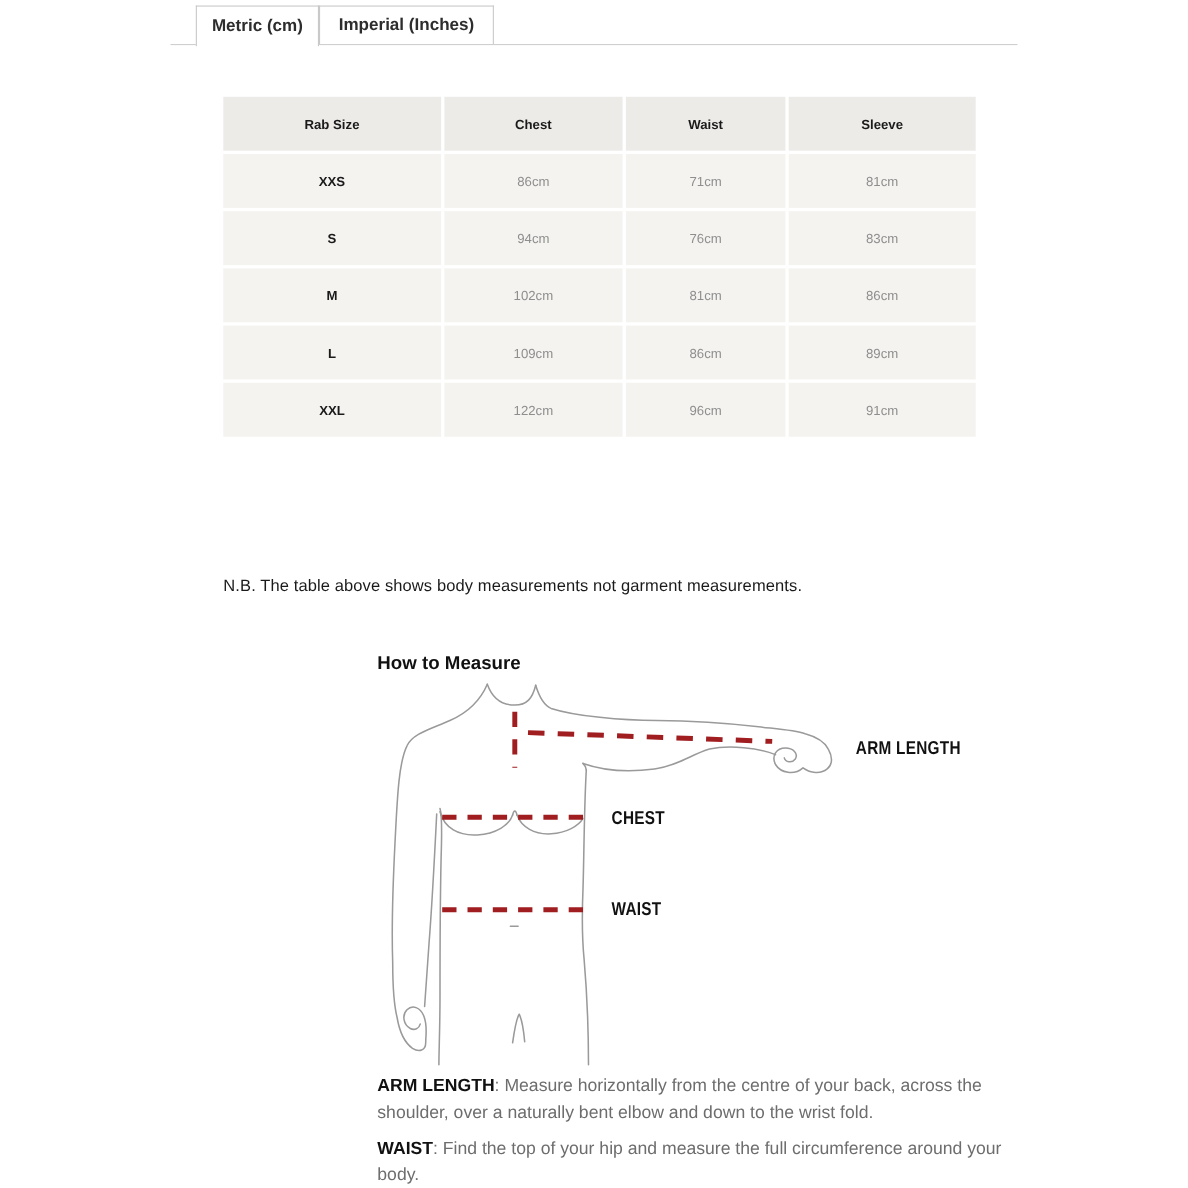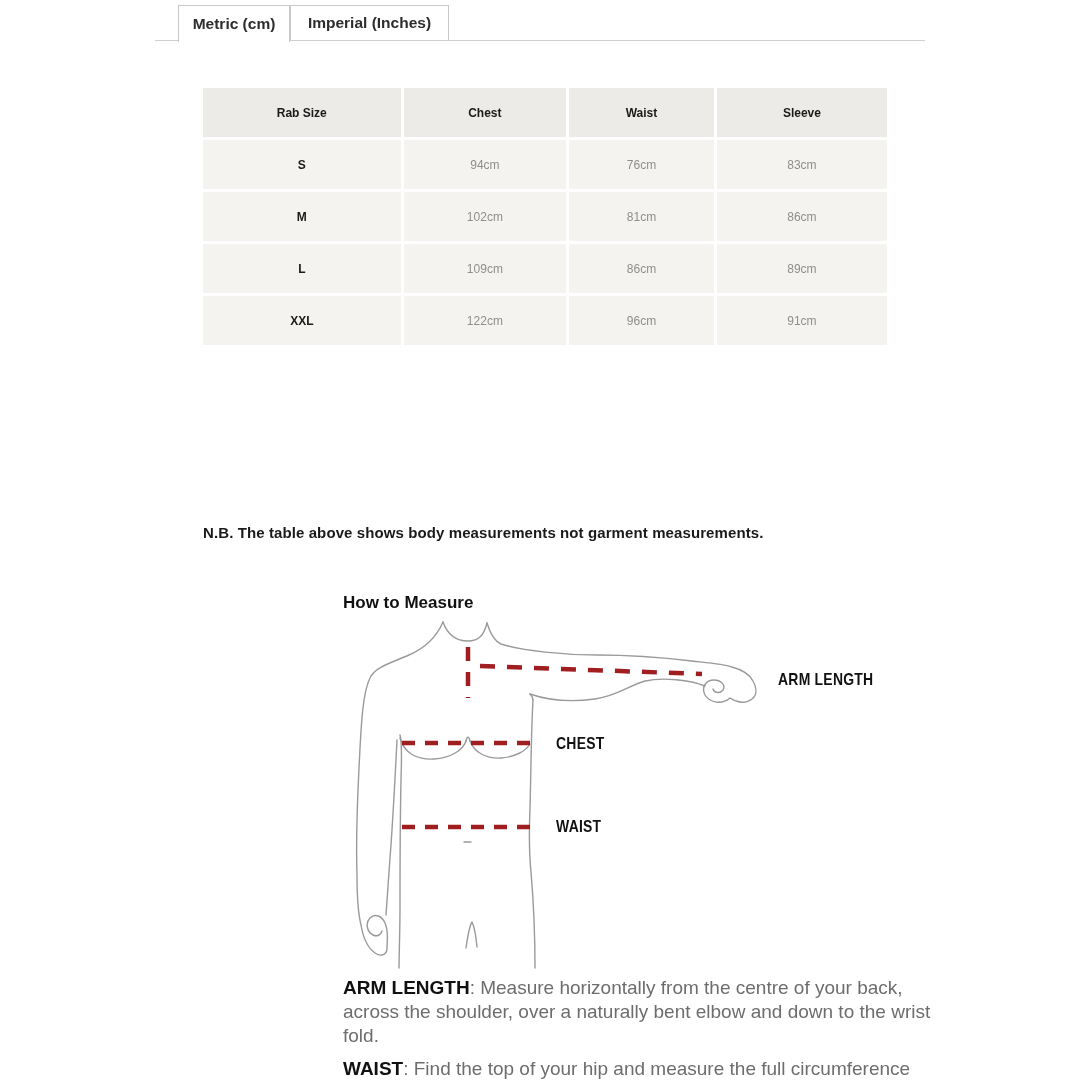--- a/index.html
+++ b/index.html
@@ -16,37 +16,37 @@
   .tab-inactive { left:290px; width:159px; height:35px; }
 
   
   .size-table { position:absolute; left:200px; top:85px; width:690px; border-collapse:collapse; }
   .size-table th, .size-table td { border:3px solid #ffffff; text-align:center; height:52px;
     font-size:12px; vertical-align:middle; }
   .size-table th { background:#ecebe8; color:#1a1a1a; font-weight:bold; }
   .size-table td { background:#f4f3f0; color:#8e8e8e; font-weight:normal; }
   .size-table td.size-col { color:#1a1a1a; font-weight:bold; }
 
-  .nb-note { position:absolute; left:203px; top:524px; font-size:15px; font-weight:bold;
+  .nb-note { position:absolute; left:203px; top:524px; font-size:15px; font-weight:normal;
     color:#1a1a1a; letter-spacing:0.1px; }
 
   .htm-title { position:absolute; left:343px; top:593px; font-size:17px; font-weight:bold; color:#111; }
 
   
   .figure-wrap { position:absolute; left:345px; top:610px; width:610px; height:365px; }
   .figure-wrap svg { position:absolute; left:0; top:0; }
   .fig-label { position:absolute; font-size:17px; font-weight:bold; color:#111;
     transform:scaleX(0.82); transform-origin:left center; letter-spacing:0.3px; white-space:nowrap; }
   .fl-arm { left:433px; top:60px; }
   .fl-chest { left:211px; top:124px; }
   .fl-waist { left:211px; top:207px; }
 
   
   .instructions { position:absolute; left:343px; top:976px; width:588px; }
-  .instructions p { font-size:19px; line-height:24px; color:#6d6d6d; margin-bottom:9px; }
+  .instructions p { font-size:16px; line-height:24px; color:#6d6d6d; margin-bottom:9px; }
   .instructions p b { color:#111; }
 </style>
 </head>
 <body>
 
 <div class="page">
 
   <div class="tab-rule"></div>
   <div class="tab tab-active">Metric (cm)</div>
   <div class="tab tab-inactive">Imperial (Inches)</div>
@@ -60,20 +60,26 @@
     </colgroup>
     <thead>
       <tr>
         <th>Rab Size</th>
         <th>Chest</th>
         <th>Waist</th>
         <th>Sleeve</th>
       </tr>
     </thead>
     <tbody id="size-table-body">
+        <tr>
+          <td class="size-col">XXS</td>
+          <td>86cm</td>
+          <td>71cm</td>
+          <td>81cm</td>
+        </tr>
         <tr>
           <td class="size-col">S</td>
           <td>94cm</td>
           <td>76cm</td>
           <td>83cm</td>
         </tr>
         <tr>
           <td class="size-col">M</td>
           <td>102cm</td>
           <td>81cm</td>

